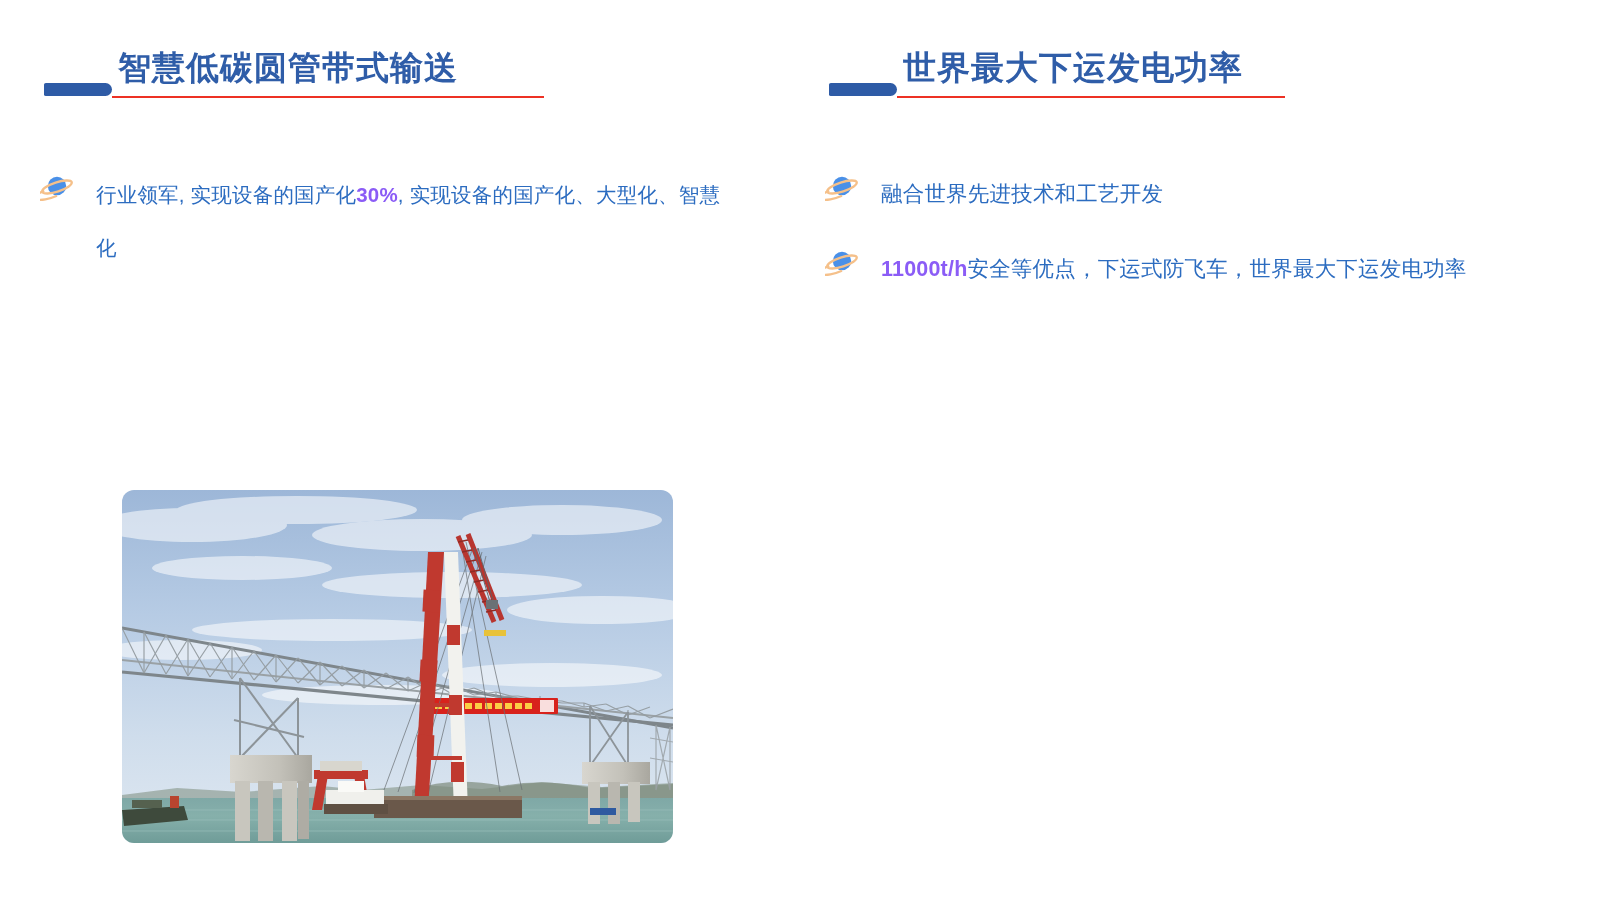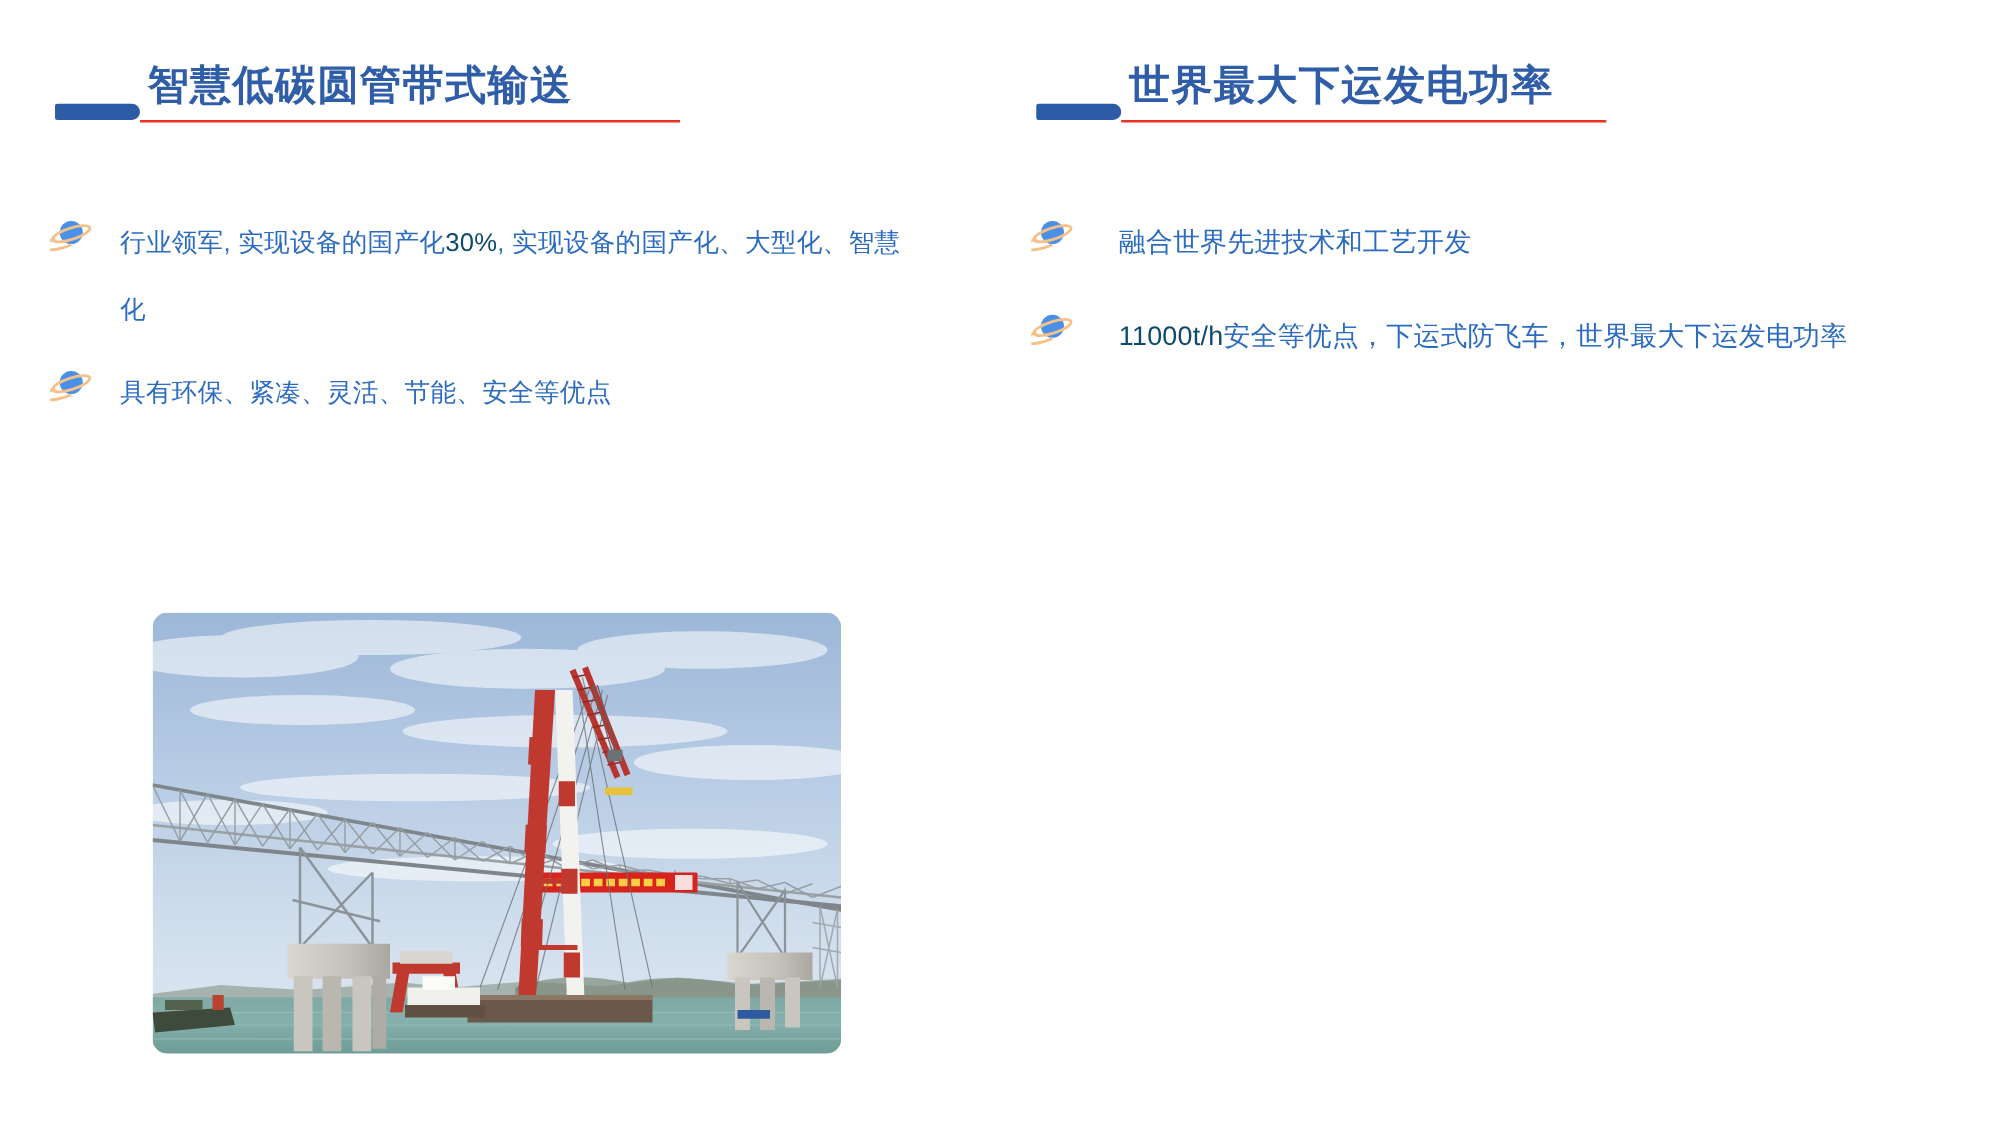--- a/index.html
+++ b/index.html
@@ -74,21 +74,21 @@
   }
   .column-left  .bullets { top: 168px; }
   .column-right .bullets { top: 168px; }
 
   .bullet-row {
     position: relative;
     display: flex;
     align-items: flex-start;
     margin-bottom: 14px;
   }
-  .column-right .bullet-row { margin-bottom: 22px; gap: 14px; }
+  .column-right .bullet-row { margin-bottom: 22px; }
 
   .bullet-icon {
     flex: 0 0 auto;
     width: 34px;
     height: 36px;
     margin-right: 22px;
     position: relative;
     top: 4px;
   }
   .bullet-icon svg { display: block; }
@@ -98,22 +98,22 @@
     font-size: 20.5px;
     line-height: 53px;
     color: #2c6cc0;
     letter-spacing: 0.2px;
   }
   .column-right .bullet-text {
     font-size: 21.5px;
     line-height: 53px;
   }
   .bullet-text .hl {
-    color: #0c4a6e;
-    font-weight: normal;
+    color: #8b5cf6;
+    font-weight: bold;
   }
   .bullet-text .nb { white-space: nowrap; }
 
   
   .photo {
     position: absolute;
     border-radius: 12px;
     overflow: hidden;
   }
   .photo-left {
@@ -146,32 +146,20 @@
             <ellipse cx="17" cy="15" rx="15.5" ry="4.6" transform="rotate(-18 17 15)" fill="none" stroke="#f5c08a" stroke-width="2.3"></ellipse>
             <path d="M 4.2 18.6 A 15.5 4.6 -18 0 0 17 23.8" fill="none" stroke="#f5c08a" stroke-width="2.3"></path>
           </svg>
         </span>
         <span class="bullet-text">
           <span>行业领军, 实现设备的国产化</span><span class="hl">30%</span><span>, 实现设备的国产化、大型化、智慧化</span>
         </span>
       </div>
 
 
-      <div class="bullet-row">
-        <span class="bullet-icon">
-          <svg viewBox="0 0 34 30" width="34" height="30">
-            <circle cx="17" cy="14" r="9.2" fill="#4a90e8"></circle>
-            <ellipse cx="17" cy="15" rx="15.5" ry="4.6" transform="rotate(-18 17 15)" fill="none" stroke="#f5c08a" stroke-width="2.3"></ellipse>
-            <path d="M 4.2 18.6 A 15.5 4.6 -18 0 0 17 23.8" fill="none" stroke="#f5c08a" stroke-width="2.3"></path>
-          </svg>
-        </span>
-        <span class="bullet-text">
-          <span>具有环保、紧凑、灵活、节能、安全等优点</span>
-        </span>
-      </div>
 
     </div>
 
     <div class="photo photo-left">
       <svg viewBox="0 0 551 353" preserveAspectRatio="none">
         <defs>
           <linearGradient id="skyL" x1="0" y1="0" x2="0" y2="1">
             <stop offset="0%" stop-color="#9db7d8"></stop>
             <stop offset="35%" stop-color="#b6cbe4"></stop>
             <stop offset="70%" stop-color="#cfddec"></stop>

